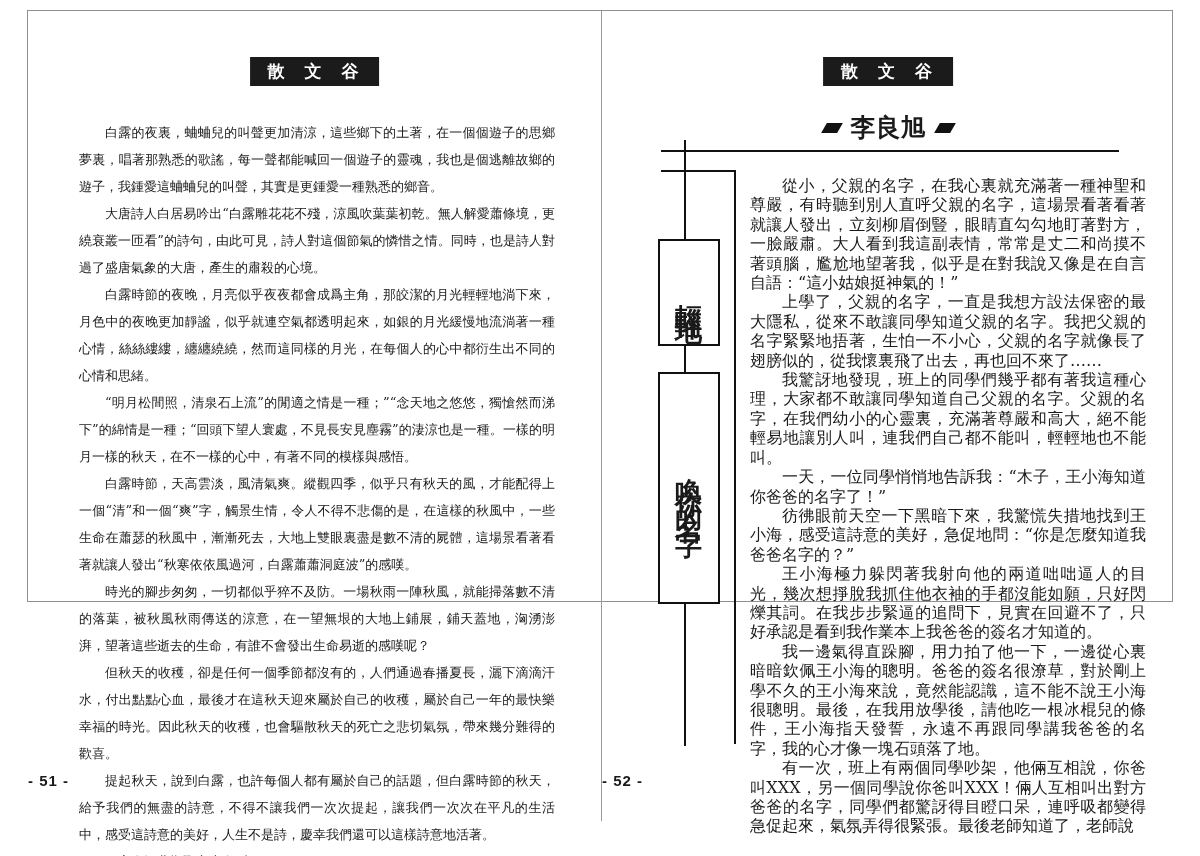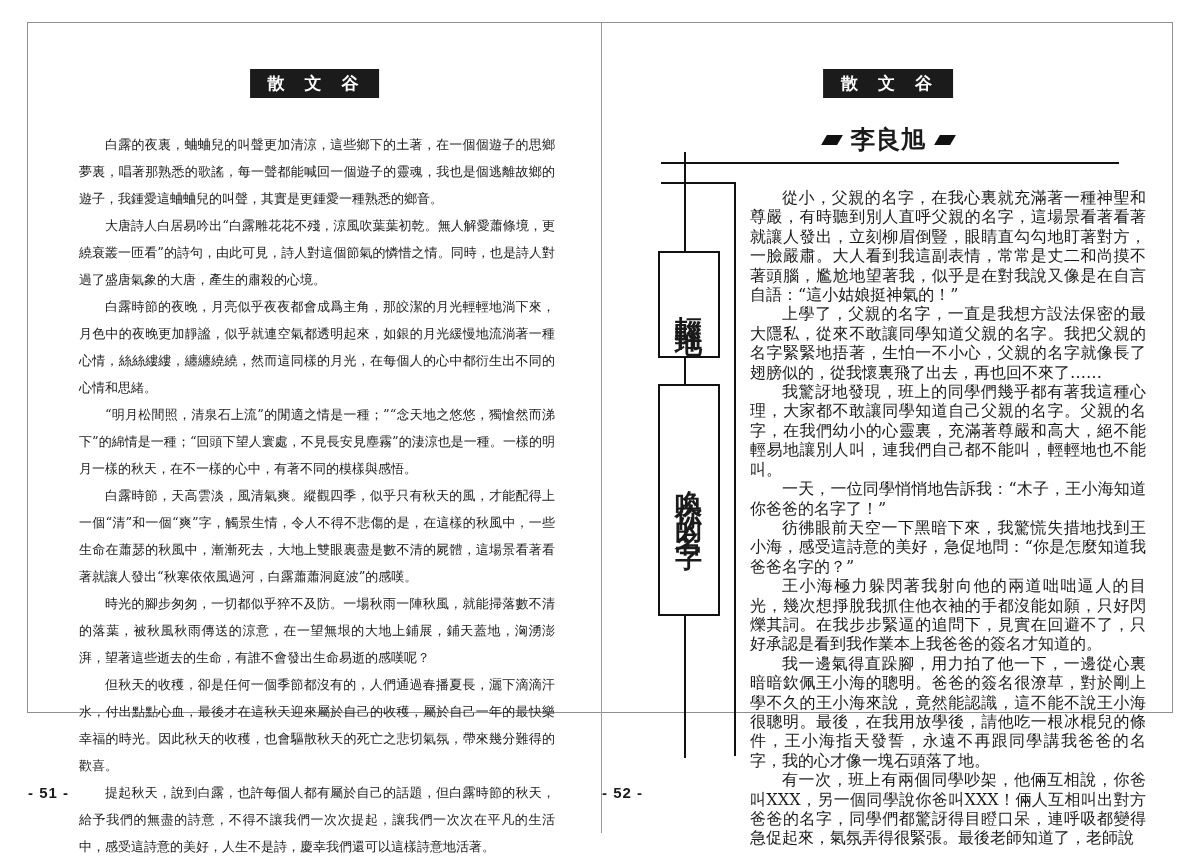--- a/index.html
+++ b/index.html
@@ -1,21 +1,21 @@
 <!DOCTYPE html>
 <html><head>
 <meta charset="utf-8">
 <style>
   html,body{margin:0;padding:0;background:#ffffff;}
   .canvas{
     position:relative;width:1200px;height:856px;background:#ffffff;overflow:hidden;
     font-family:"DejaVu Serif","Liberation Serif",serif;color:#1a1a1a;
   }
   .frame{
-    position:absolute;left:27px;top:22px;width:1146px;height:691px;
+    position:absolute;left:27px;top:10px;width:1146px;height:592px;
     border:1px solid #8f8f8f;box-sizing:border-box;background:#ffffff;
   }
   .page{position:absolute;top:0;width:573px;height:810px;box-sizing:border-box;}
   .page-left{left:0;}
   .page-right{left:573px;border-left:1px solid #9a9a9a;}
 
   .header-badge{
     position:absolute;top:46px;left:50%;transform:translateX(-50%);
     background:#1b1b1b;color:#ffffff;font-size:17px;font-weight:bold;
     padding:4px 14px 5px 18px;letter-spacing:7px;white-space:nowrap;line-height:20px;

